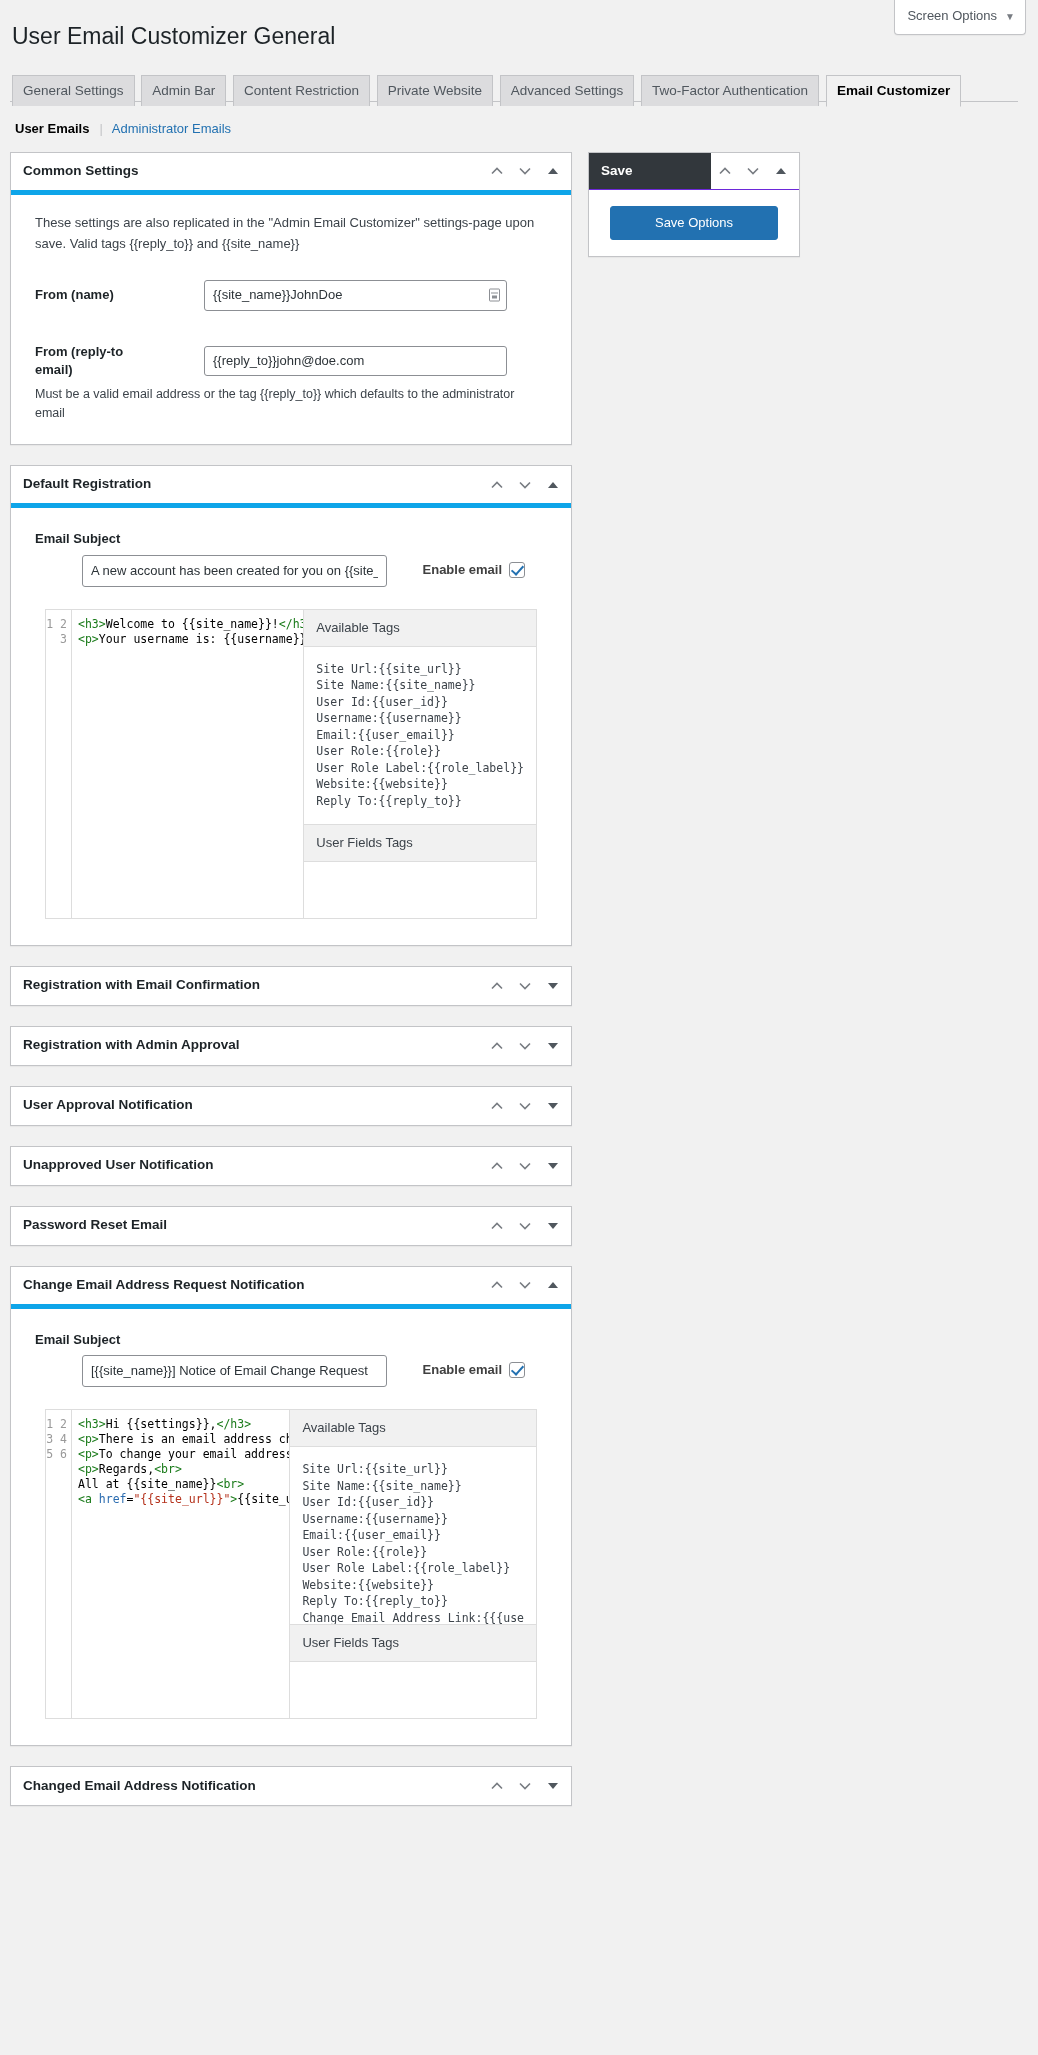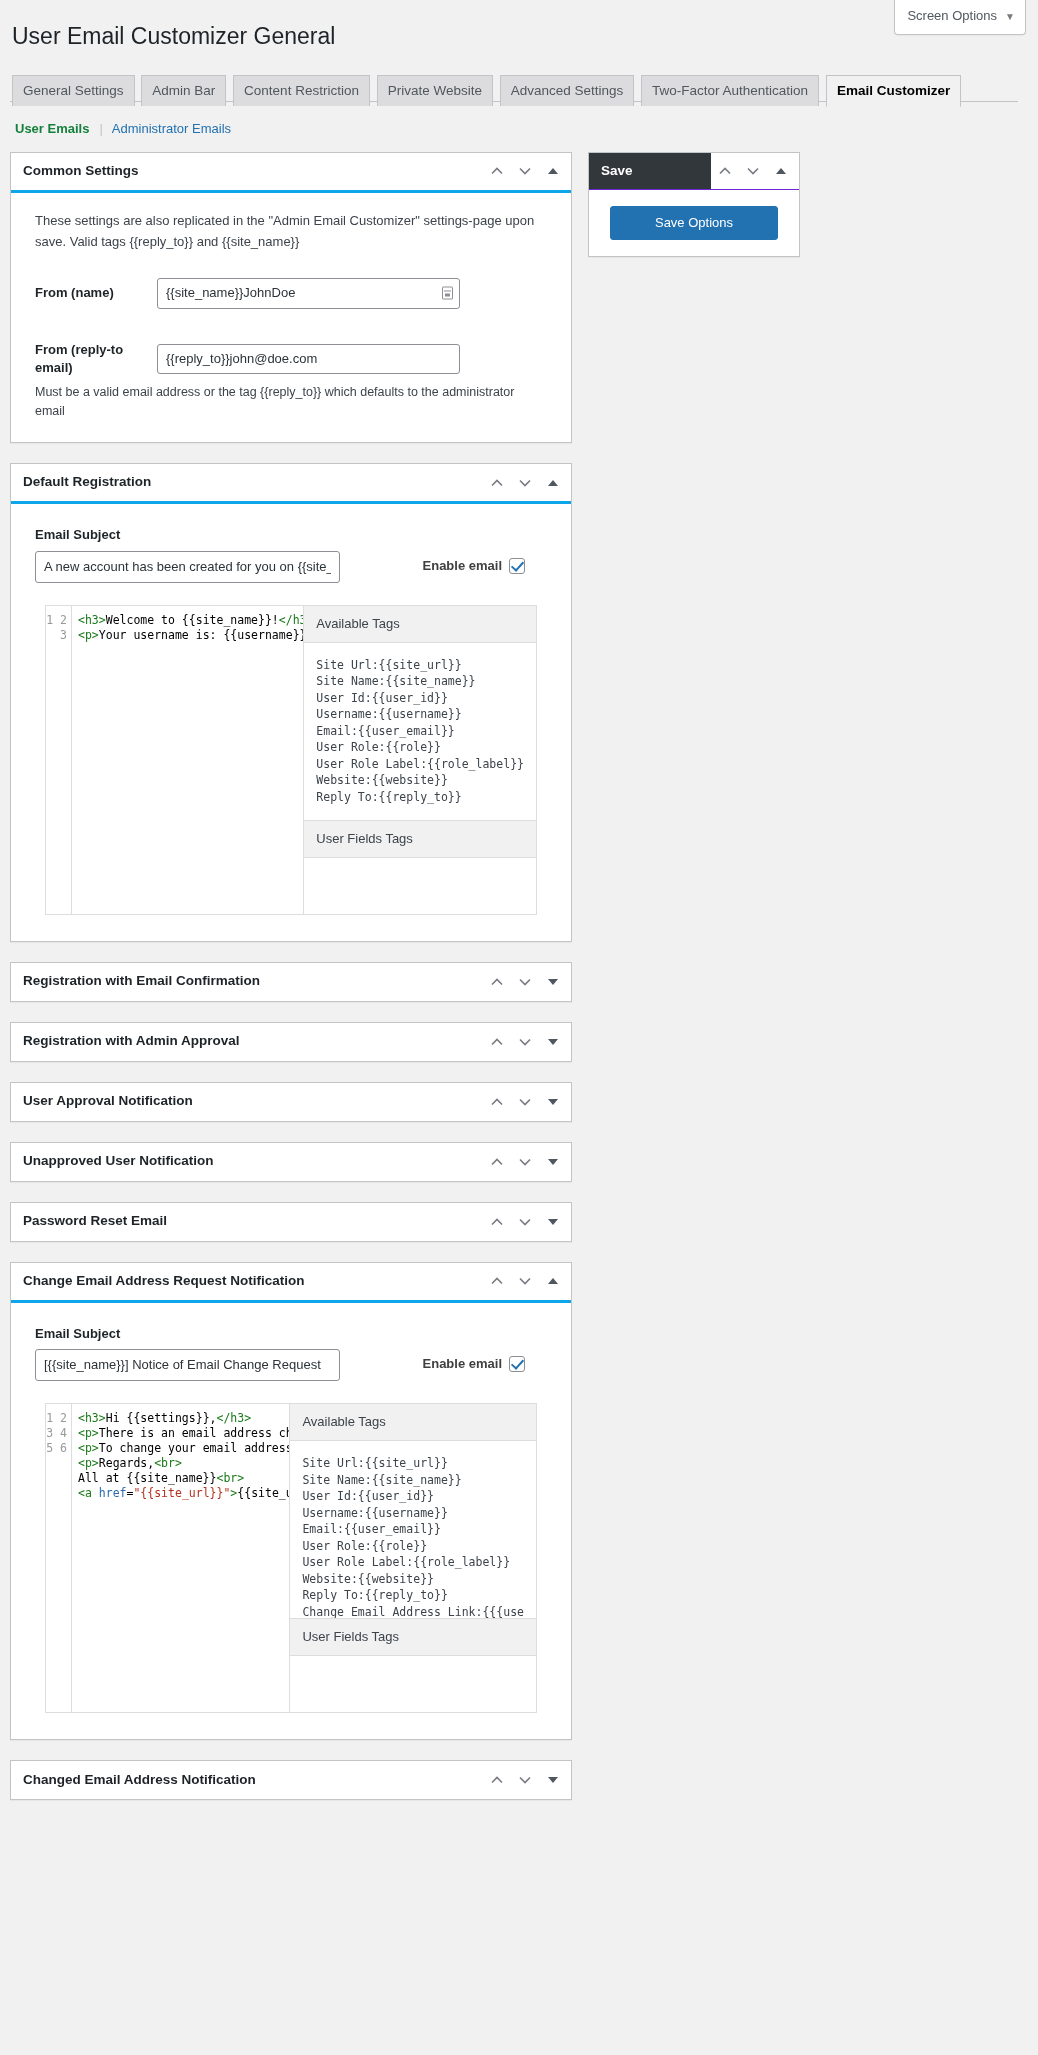--- a/index.html
+++ b/index.html
@@ -100,21 +100,21 @@
     white-space: nowrap;
   }
   .subsubsub li a {
     text-decoration: none;
     color: #2271b1;
     padding: 0 3px;
     line-height: 2;
     cursor: pointer;
   }
   .subsubsub li a.current {
-    color: #15803d;
+    color: #000000;
     font-weight: 600;
   }
   .subsubsub .sep {
     color: #c3c4c7;
     padding: 0 6px 0 7px;
     display: inline-block;
     font-weight: 300;
   }
 
   
@@ -131,21 +131,21 @@
     background: #fff;
     border: 1px solid #c3c4c7;
     box-shadow: 0 1px 1px rgba(0,0,0,.04);
     margin-bottom: 20px;
     position: relative;
   }
   .postbox-header {
     display: flex;
     align-items: center;
     justify-content: space-between;
-    border-bottom: 3px solid #0ea5e9;
+    border-bottom: 5px solid #0ea5e9;
     min-height: 38px;
   }
   .postbox.closed .postbox-header { border-bottom: none; }
   .hndle {
     margin: 0;
     padding: 9px 12px;
     font-size: 13.5px;
     font-weight: 600;
     line-height: 1.4;
     color: #1d2327;
@@ -206,20 +206,21 @@
     border: 1px solid #8c8f94;
     border-radius: 3px;
     background: #fff;
     color: #2c3338;
     font-family: "Liberation Sans", sans-serif;
     font-size: 13px;
     padding: 5px 8px;
     line-height: 1.4;
     box-shadow: 0 0 0 transparent;
     outline: none;
+    margin-left: 47px;
   }
   .input-from-name { width: 303px; position: relative; }
   .input-wrapper { position: relative; display: inline-block; }
   .input-wrapper .dash-icon {
     position: absolute;
     right: 7px; top: 50%;
     transform: translateY(-50%);
     width: 11px; height: 13px;
     border: 1px solid #8c8f94;
     border-radius: 1px;

